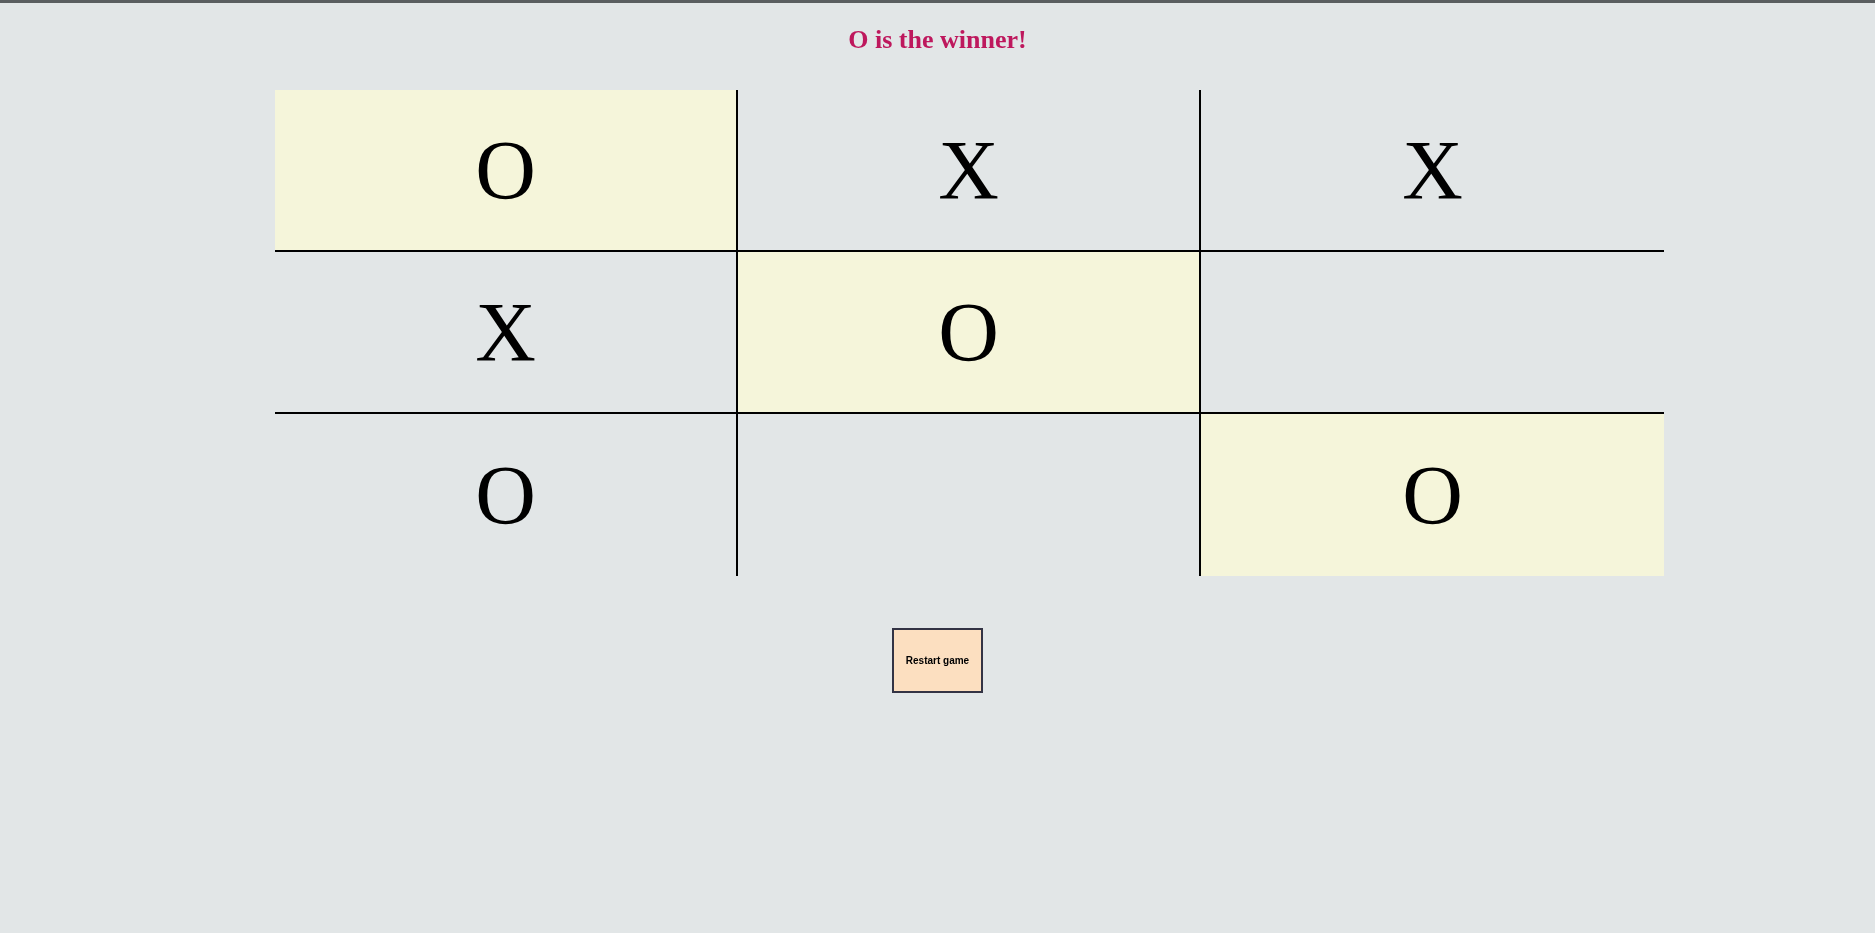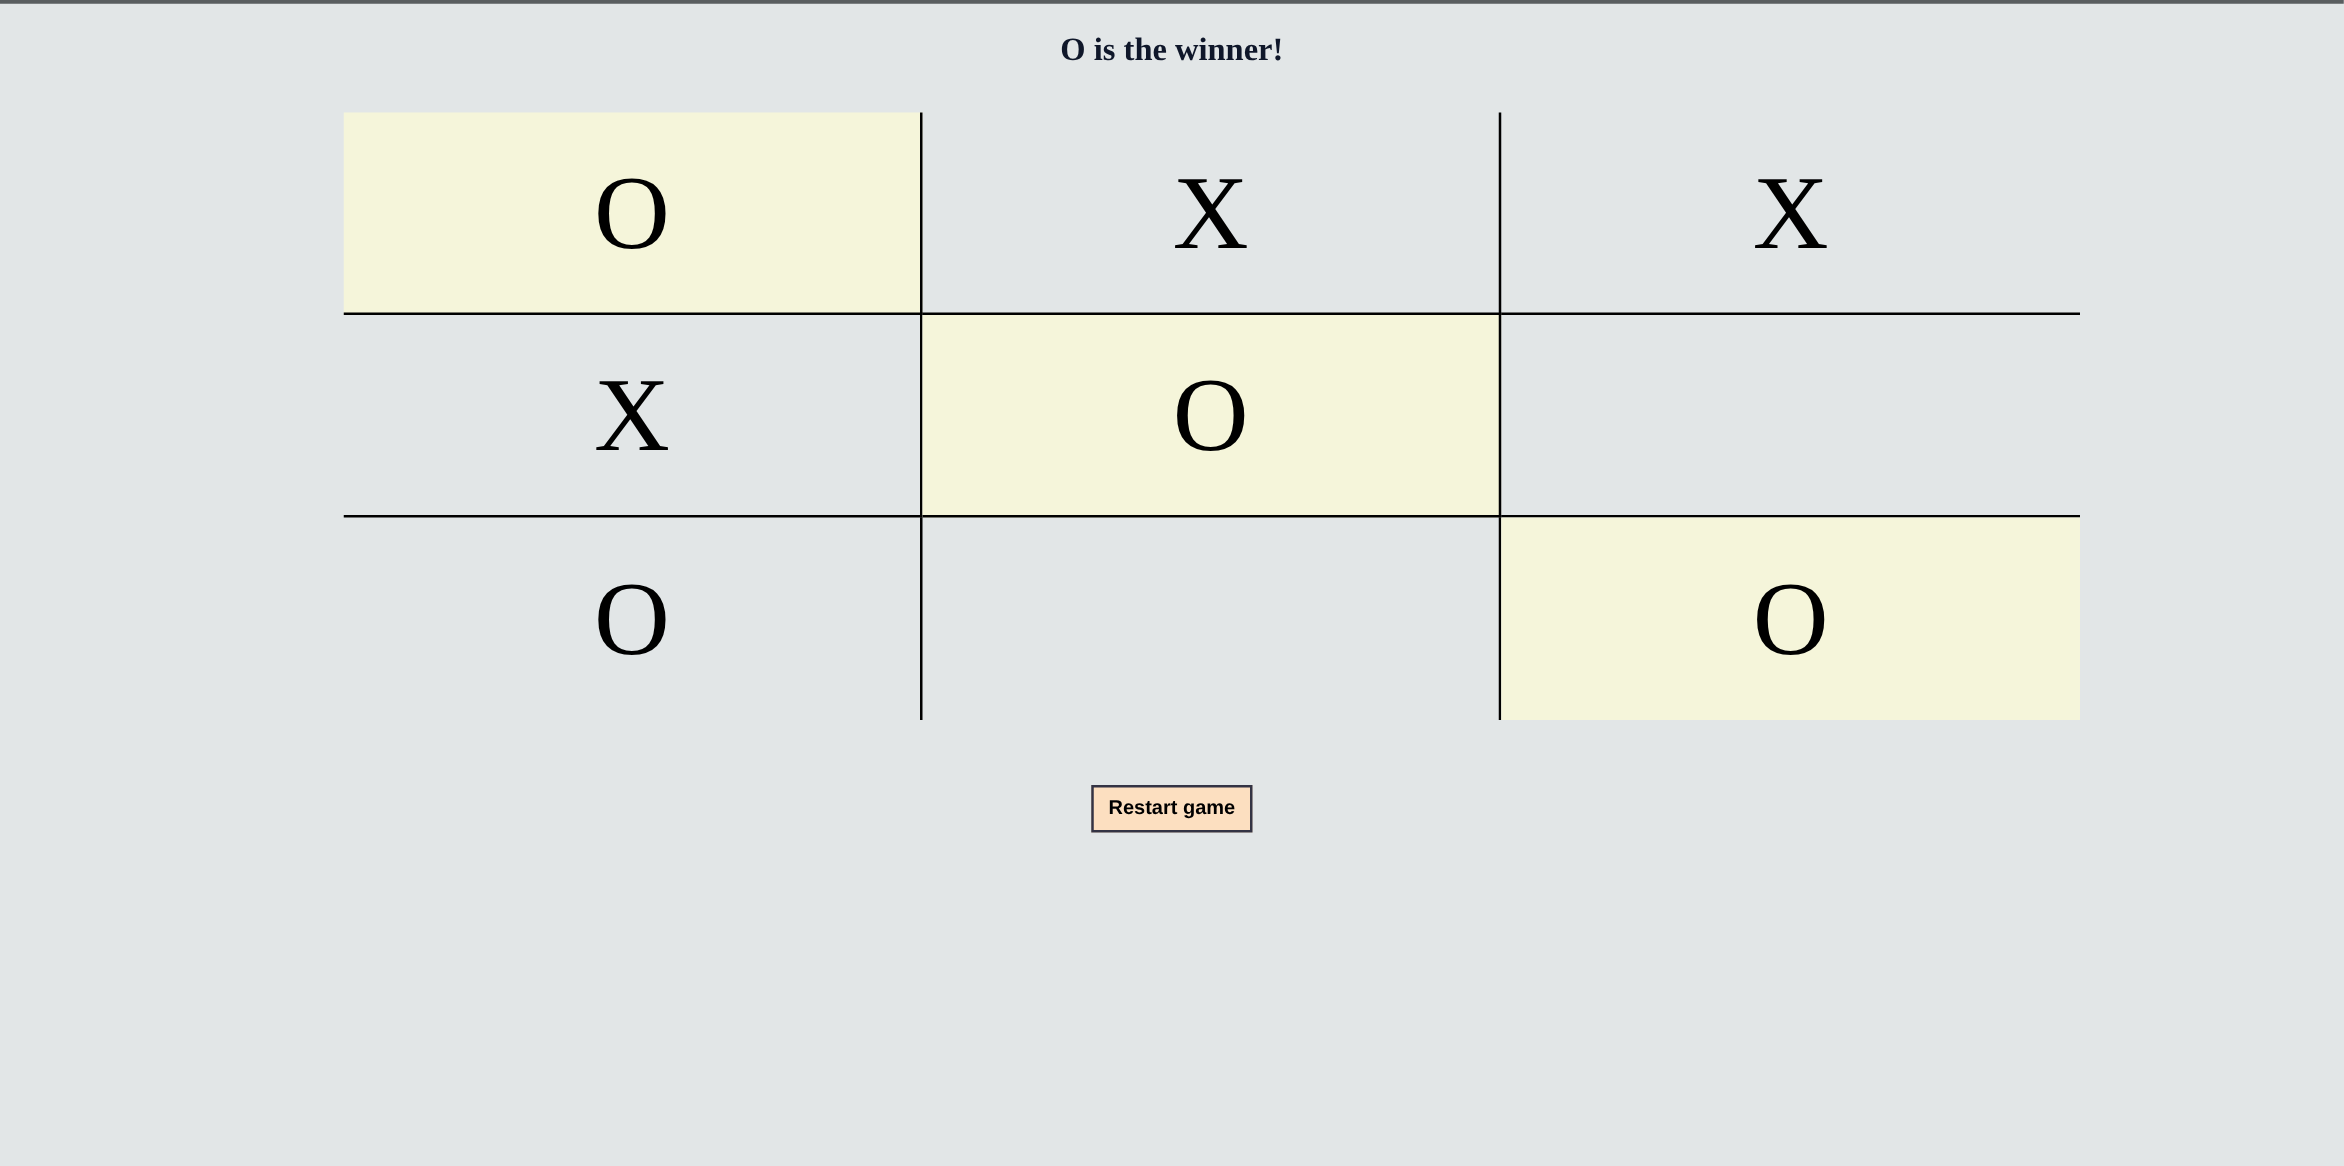--- a/index.html
+++ b/index.html
@@ -16,21 +16,21 @@
       border-top: 3px solid #5a5e60;
       font-family: "Times New Roman", Times, serif;
       display: flex;
       flex-direction: column;
       align-items: center;
     }
     .status {
       margin-top: 22px;
       font-size: 26px;
       font-weight: bold;
-      color: #0f172a;
+      color: #be185d;
       text-align: center;
     }
     .board {
       margin: 35px auto 0;
       margin-left: 275px;
       display: grid;
       grid-template-columns: repeat(3, 463px);
       grid-template-rows: repeat(3, 162px);
       align-self: flex-start;
     }
@@ -59,23 +59,23 @@
       margin-top: 52px;
       display: flex;
       justify-content: center;
       width: 100%;
     }
     .restart-button {
       background-color: #fcdfc0;
       border: 2px solid #334;
       color: #000;
       font-family: Arial, Helvetica, sans-serif;
-      font-size: 16px;
+      font-size: 10px;
       font-weight: bold;
-      padding: 8px 12px;
+      padding: 25px 12px;
       cursor: pointer;
     }
   </style>
 </head>
 <body>
 
 <div class="status">O is the winner!</div>
 
 <div class="board">
   <div class="cell highlight" data-row="0" data-col="0">O</div>

